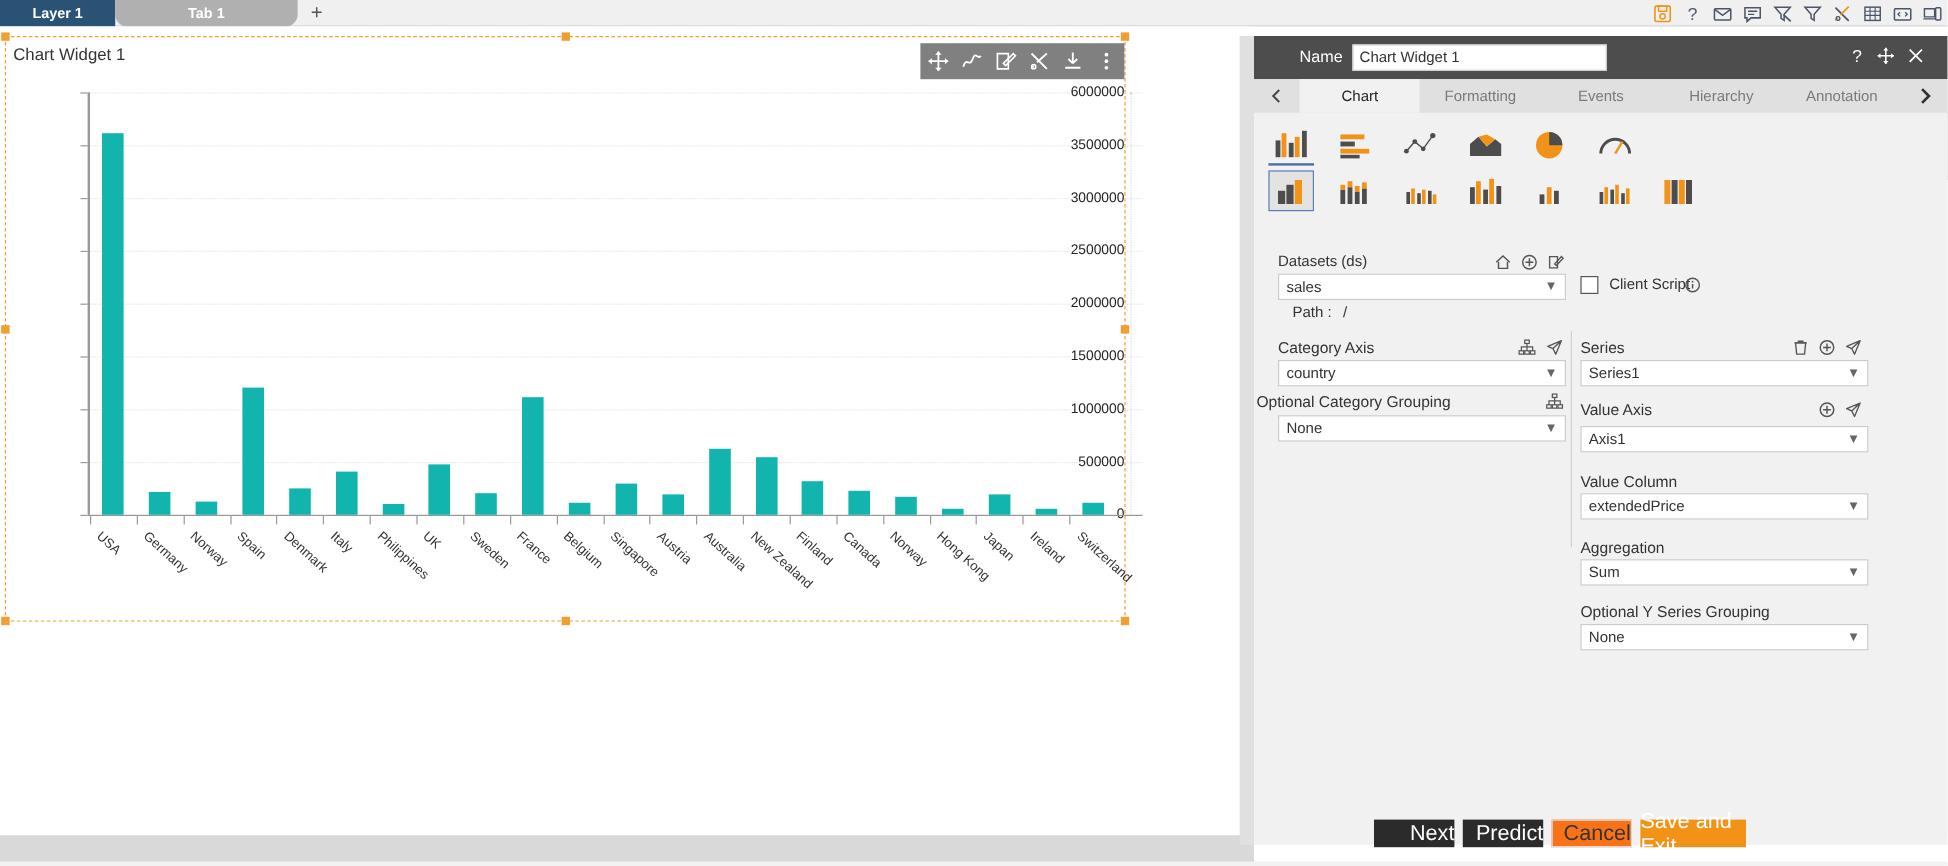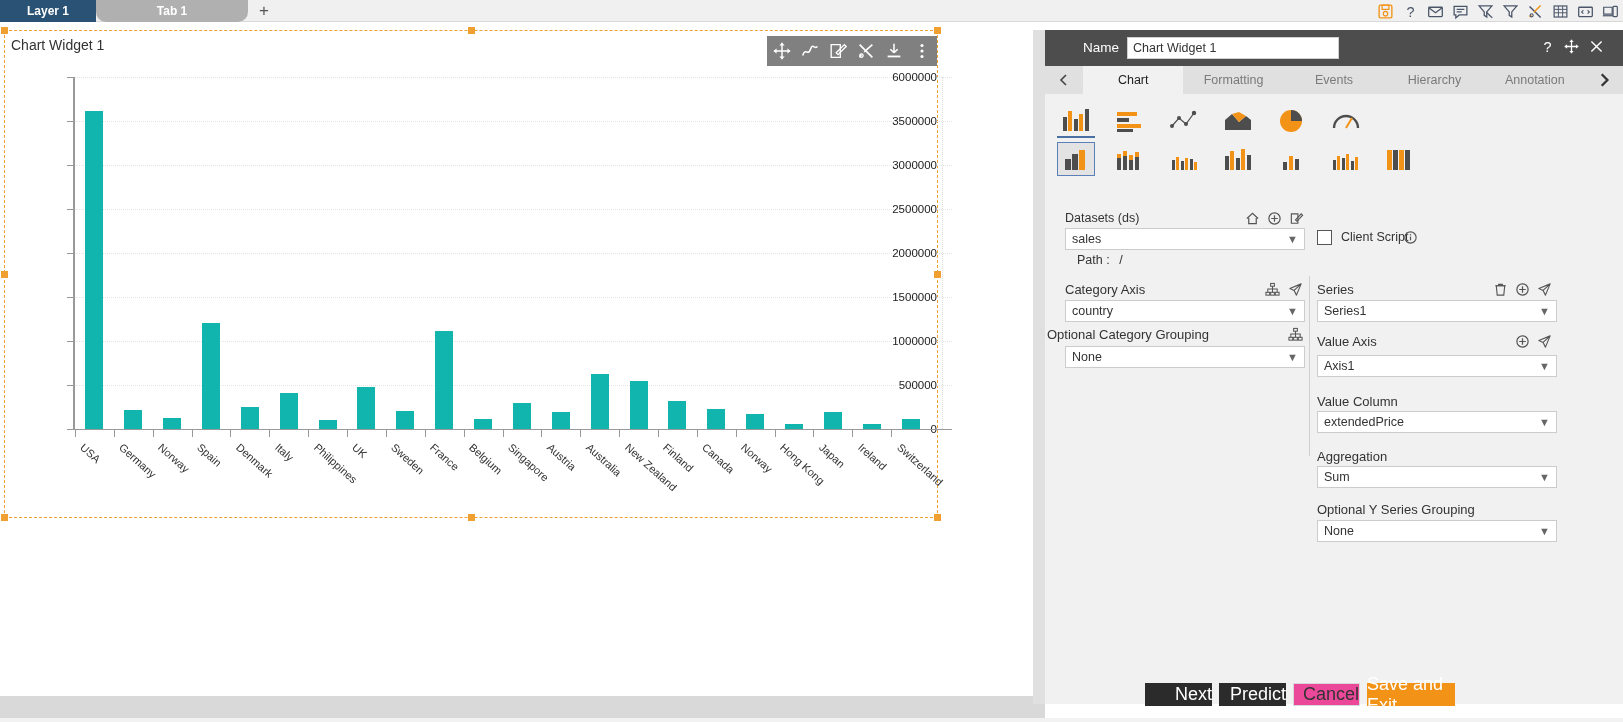--- a/index.html
+++ b/index.html
@@ -159,21 +159,21 @@
   .mini-icon { position: absolute; cursor: pointer; width:15px; height:15px; display:block;}
   .section-head { position: absolute; font-size: 13px; color: #333; }
   #divider-v { position: absolute; width: 1px; background: #d0d0d0; }
 
   .btn {
     position: absolute; height: 23px; font-size: 18px;
     display: flex; align-items: center; justify-content: flex-end;
     cursor: pointer; font-family: "Liberation Sans", sans-serif;
   }
   .btn-dark { background: #2b2b2b; color: #ffffff; }
-  .btn-light { background: #ec4899; color: #333; border: 1px solid #d8d8d8; }
+  .btn-light { background: #f97316; color: #333; border: 1px solid #d8d8d8; }
   .btn-orange { background: #f29318; color: #ffffff; }
 
   #bottom-strip {
     position: absolute; left: 0; top: 696px; width: 1045px; height: 26px;
     background: #d9d9d9;
   }
   #bottom-strip2 {
     position: absolute; left: 0; top: 718px; width: 1623px; height: 4px;
     background: #f2f2f2; overflow: hidden;
     font-size: 11px; color: #555; padding-left: 10px;

